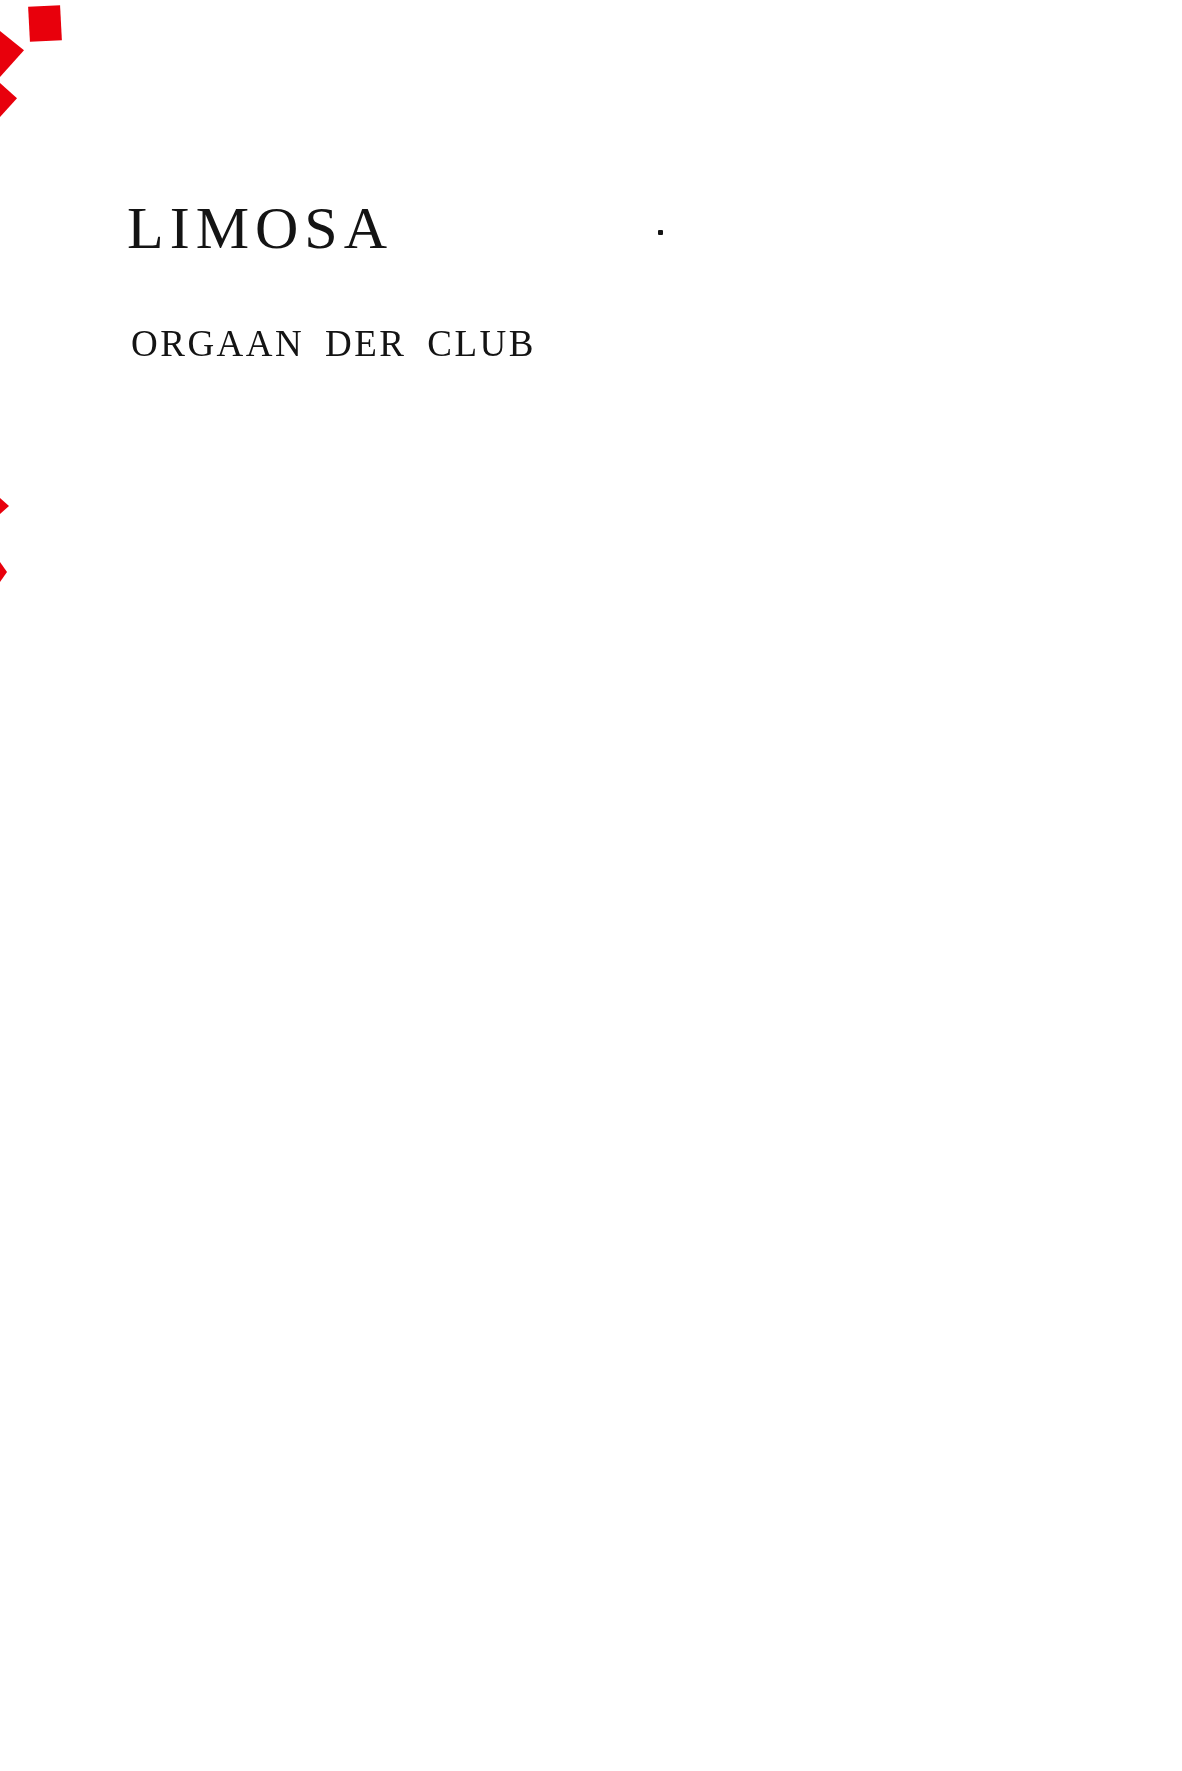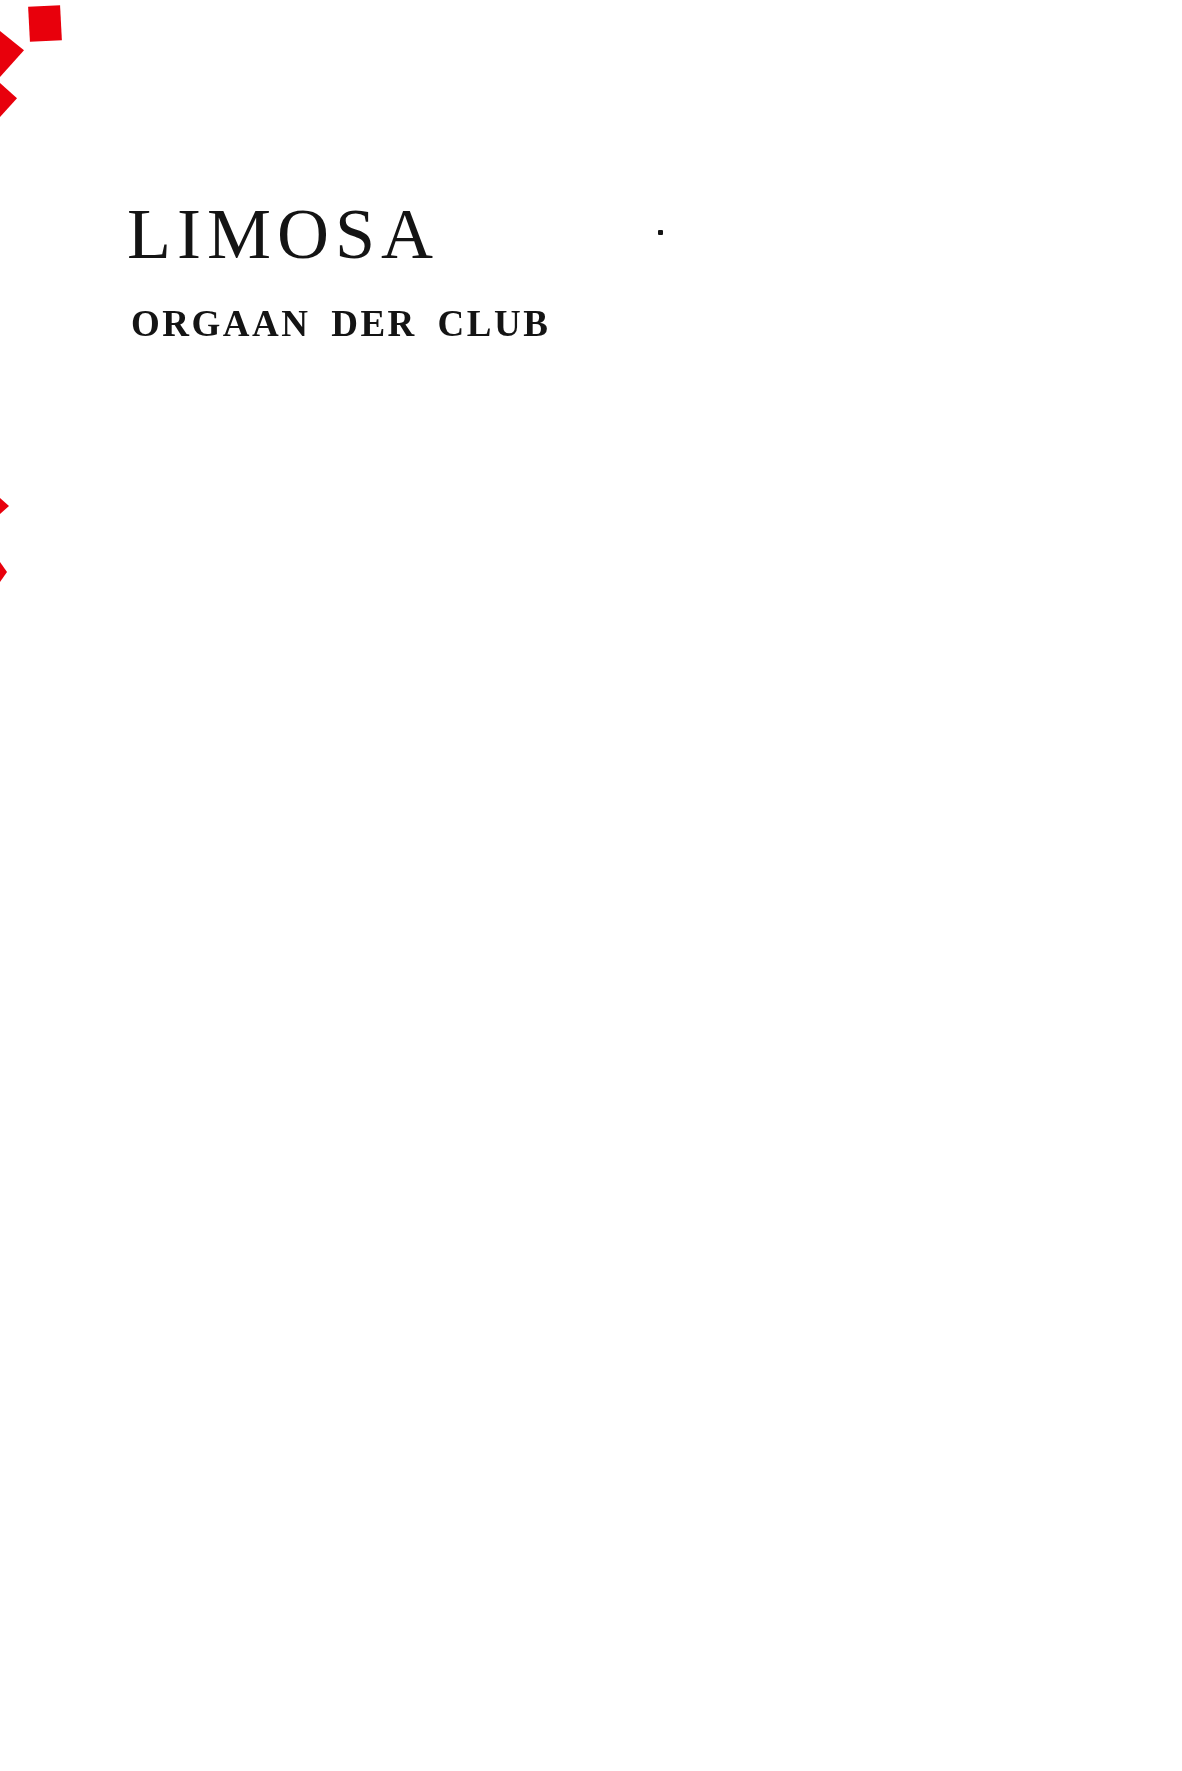--- a/index.html
+++ b/index.html
@@ -17,38 +17,37 @@
     position: relative;
     width: 1182px;
     height: 1771px;
     background: var(--bg, #ffffff);
   }
   .title {
     position: absolute;
     left: 127px;
     top: 198px;
     margin: 0;
-    font-size: 72px;
+    font-size: 60px;
     line-height: 1;
     font-weight: normal;
     letter-spacing: 6px;
     color: var(--text, #141414);
     white-space: nowrap;
   }
   .subtitle {
     position: absolute;
     left: 131px;
-    top: 304px;
+    top: 324px;
     font-size: 37px;
     line-height: 39px;
     letter-spacing: 2.5px;
     word-spacing: 9px;
     color: var(--text, #141414);
     white-space: nowrap;
-    font-weight: bold;
   }
   .ink-dot {
     position: absolute;
     left: 658px;
     top: 230px;
     width: 5px;
     height: 5px;
     background: var(--text, #141414);
     border-radius: 1px;
   }

